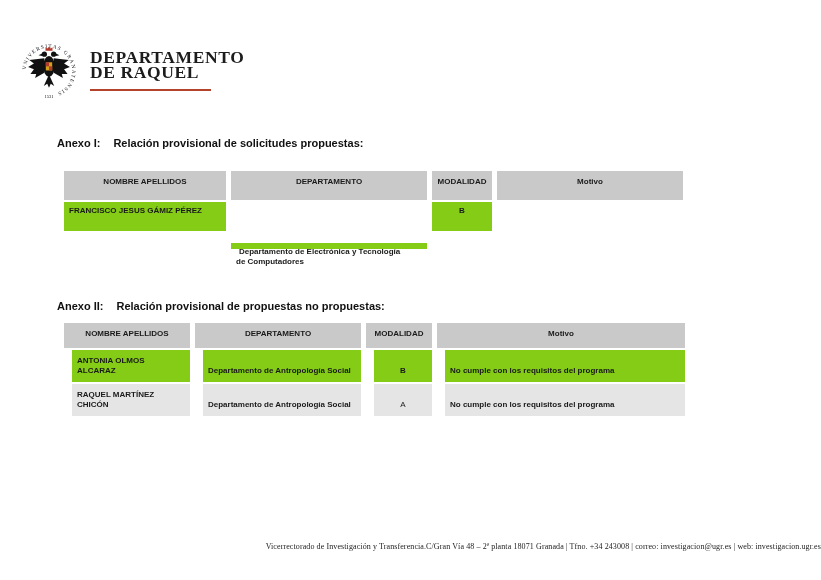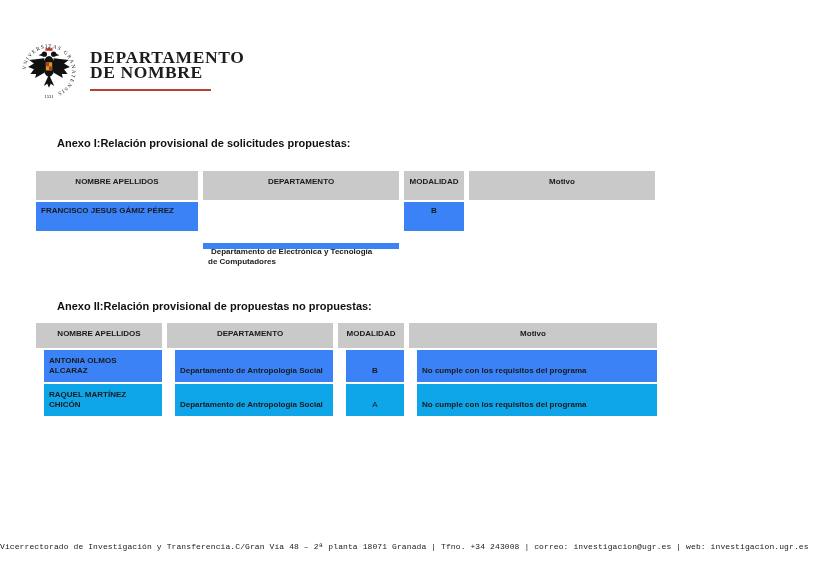--- a/index.html
+++ b/index.html
@@ -13,49 +13,49 @@
   .seal{width:58px;height:58px;}
   .wordmark{position:absolute;left:70px;top:8px;width:140px;}
   .wm1,.wm2{
     font-family:"Liberation Serif",serif;font-weight:bold;color:#1c1c1c;
     font-size:17.5px;line-height:15px;letter-spacing:0.6px;white-space:nowrap;
   }
   .wm-rule{margin-top:9px;width:121px;height:2px;background:#b5432c;}
   
   .annex-heading{
     position:absolute;left:57px;font-weight:bold;font-size:11px;color:#111;
-    display:flex;white-space:nowrap;
+    display:flex;gap:13px;white-space:nowrap;
   }
   .annex1-heading{top:137px;}
   .annex2-heading{top:300px;}
   
-  .tbl{position:absolute;left:36px;display:grid;column-gap:5px;row-gap:2px;}
+  .tbl{position:absolute;left:64px;display:grid;column-gap:5px;row-gap:2px;}
   .tbl1{top:171px;grid-template-columns:162px 196px 60px 186px;grid-auto-rows:29px;}
   .tbl2{top:323px;grid-template-columns:126px 166px 66px 248px;}
   .tbl2 .hcell{height:25px;}
   .tbl2 .cell{height:32px;margin-left:8px;}
   .hcell{
     background:#c9c9c9;font-weight:bold;font-size:8px;color:#1a1a1a;
     display:flex;justify-content:center;align-items:flex-start;padding-top:6px;
     box-sizing:border-box;
   }
   .cell{
     font-size:8px;box-sizing:border-box;display:flex;align-items:flex-start;
     padding:4px 5px 2px 5px;line-height:10px;
   }
-  .bg-light{background:#3b82f6;}
-  .bg-gray{background:#0ea5e9;}
+  .bg-light{background:#84cc16;}
+  .bg-gray{background:#e5e5e5;}
   .c-center{justify-content:center;}
   .bold{font-weight:bold;}
   .bottom-align{align-items:flex-end;padding-bottom:6px;}
   .dept-indent{text-indent:3px;padding-right:16px;margin-top:41px;}
   
   .footer{
-    position:absolute;left:0;right:0;top:542px;text-align:left;
-    font-family:Liberation Mono, monospace;font-size:8px;color:#222;
+    position:absolute;left:0;right:0;top:542px;text-align:right;
+    font-family:Liberation Serif, serif;font-size:8px;color:#222;
     letter-spacing:0.1px;
   }
 </style>
 </head>
 <body>
 
 <div class="page">
 
   <div class="logo">
     <svg class="seal" viewBox="0 0 100 100">
@@ -77,21 +77,21 @@
         <path d="M42 28 L16 31 L24 37 L14 43 L24 47 L18 55 L28 55 L26 62 L42 53 Z" fill="#111"></path>
         <path d="M58 28 L84 31 L76 37 L86 43 L76 47 L82 55 L72 55 L74 62 L58 53 Z" fill="#111"></path>
         <path d="M50 56 L41 76 L47 72 L50 79 L53 72 L59 76 Z" fill="#111"></path>
         <rect x="44.5" y="35" width="11" height="14" fill="#d4a017"></rect>
         <rect x="44.5" y="35" width="5.5" height="7" fill="#b03a2e"></rect>
         <rect x="50" y="42" width="5.5" height="7" fill="#b03a2e"></rect>
       </g>
     </svg>
     <div class="wordmark">
       <div class="wm1">DEPARTAMENTO</div>
-      <div class="wm2">DE NOMBRE</div>
+      <div class="wm2">DE RAQUEL</div>
       <div class="wm-rule"></div>
     </div>
   </div>
 
   <div class="annex-heading annex1-heading">
     <span>Anexo I:</span>
     <span>Relación provisional de solicitudes propuestas:</span>
   </div>
 
   <div class="tbl tbl1">

